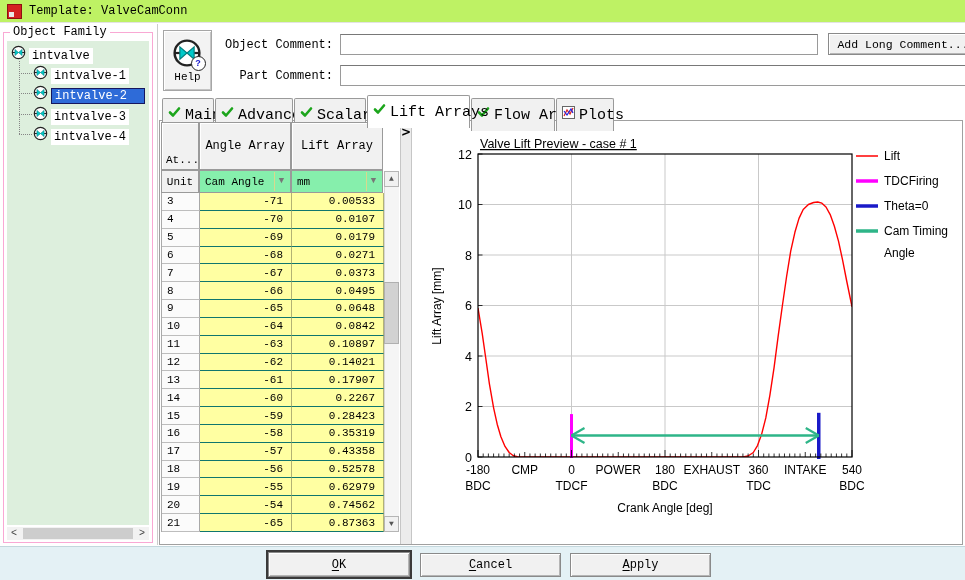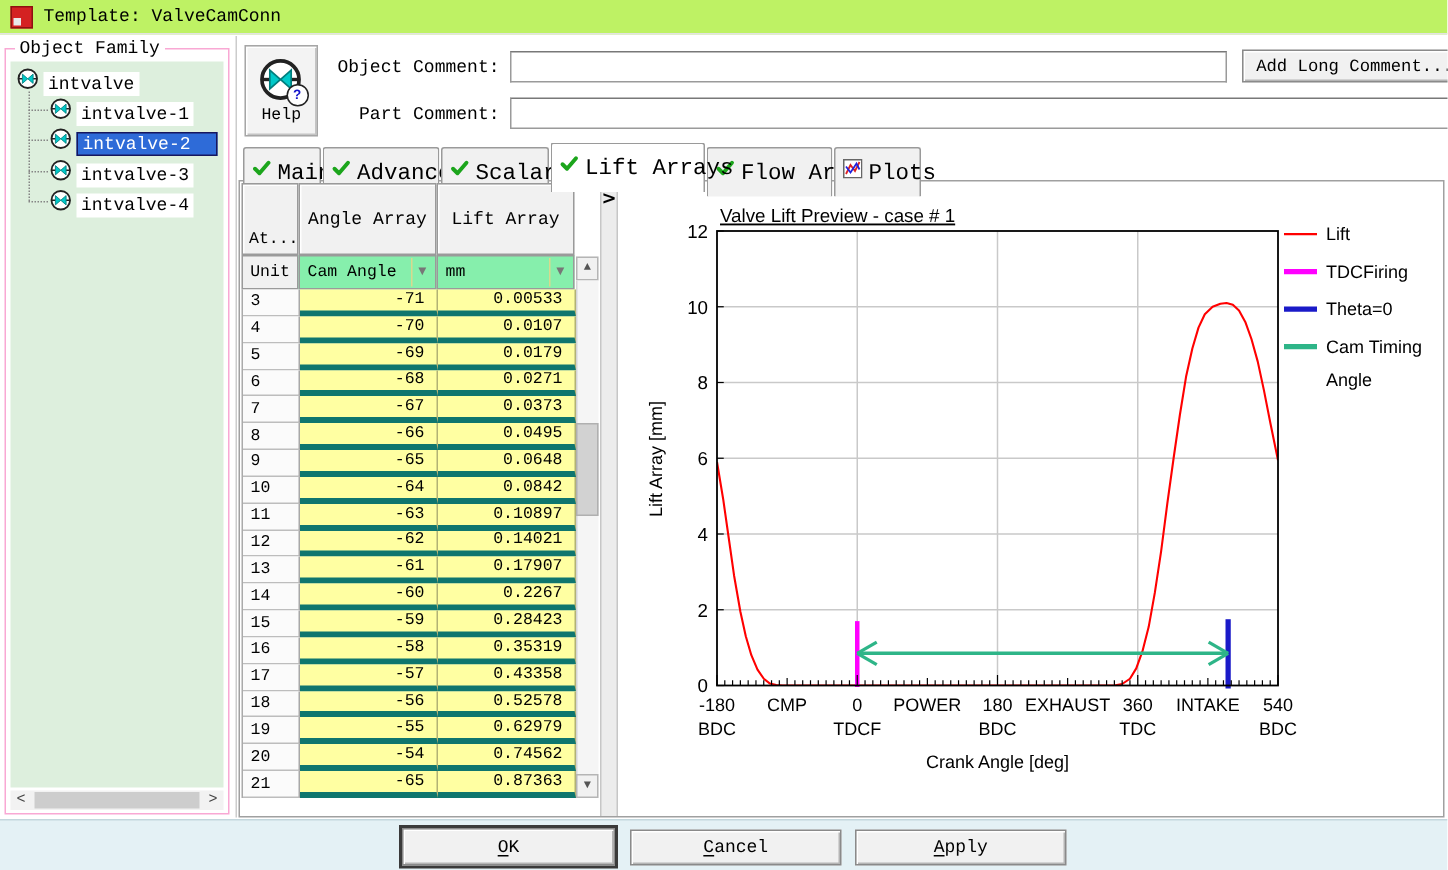--- a/index.html
+++ b/index.html
@@ -48,21 +48,21 @@
          box-shadow:inset 1px 1px 0 #fff;display:flex;align-items:center;justify-content:center;
          font-size:12px;box-sizing:border-box;z-index:3;}
   .thead.attr{justify-content:flex-start;align-items:flex-end;padding:3px 4px;font-size:11px;}
   .ucell{position:absolute;top:170px;height:23px;box-sizing:border-box;z-index:3;font-size:11px;}
   .ulabel{background:#f1f1f1;border:1px solid #9a9a9a;display:flex;align-items:center;justify-content:center;}
   .usel{background:#86efac;border:1px solid #9a9a9a;display:flex;align-items:center;justify-content:space-between;padding:0 2px 0 5px;}
   .usel .chev{width:13px;text-align:center;color:#777;font-size:9px;border-left:1px solid #d9d98e;line-height:19px;}
   #tbody{position:absolute;left:161px;top:193px;width:222px;height:339px;display:grid;
          grid-template-columns:38px 92px 92px;grid-auto-rows:1fr;font-size:11px;z-index:3;border-left:1px solid #aaa;box-sizing:border-box;}
   .cn{background:#fbfbfb;border-right:1px solid #a8a8a8;border-bottom:1px solid #bdbdbd;display:flex;align-items:center;padding-left:5px;box-sizing:border-box;}
-  .cv{background:#ffffa2;border-right:1px solid #b2b274;border-bottom:4px solid #0f766e;display:flex;align-items:center;justify-content:flex-end;padding-right:8px;box-sizing:border-box;}
+  .cv{background:#ffffa2;border-right:1px solid #b2b274;border-bottom:1px solid #0f766e;display:flex;align-items:center;justify-content:flex-end;padding-right:8px;box-sizing:border-box;}
   
   .vs{position:absolute;left:384px;width:15px;box-sizing:border-box;z-index:3;}
   .vs-btn{height:16px;background:#f1f1f1;border:1px solid #b5b5b5;font-size:8px;color:#555;text-align:center;line-height:14px;}
   .vs-track{background:#f5f5f5;border-left:1px solid #d5d5d5;}
   .vs-thumb{background:#d2d2d2;border:1px solid #b0b0b0;}
   
   .splitter{position:absolute;left:400px;top:121px;width:12px;height:423px;background:#ececec;
             border-left:1px solid #c6c6c6;border-right:1px solid #c6c6c6;box-sizing:border-box;z-index:3;}
   .splitter .gly{display:block;font:bold 12px "DejaVu Sans",sans-serif;margin-top:4px;text-align:center;}
   

